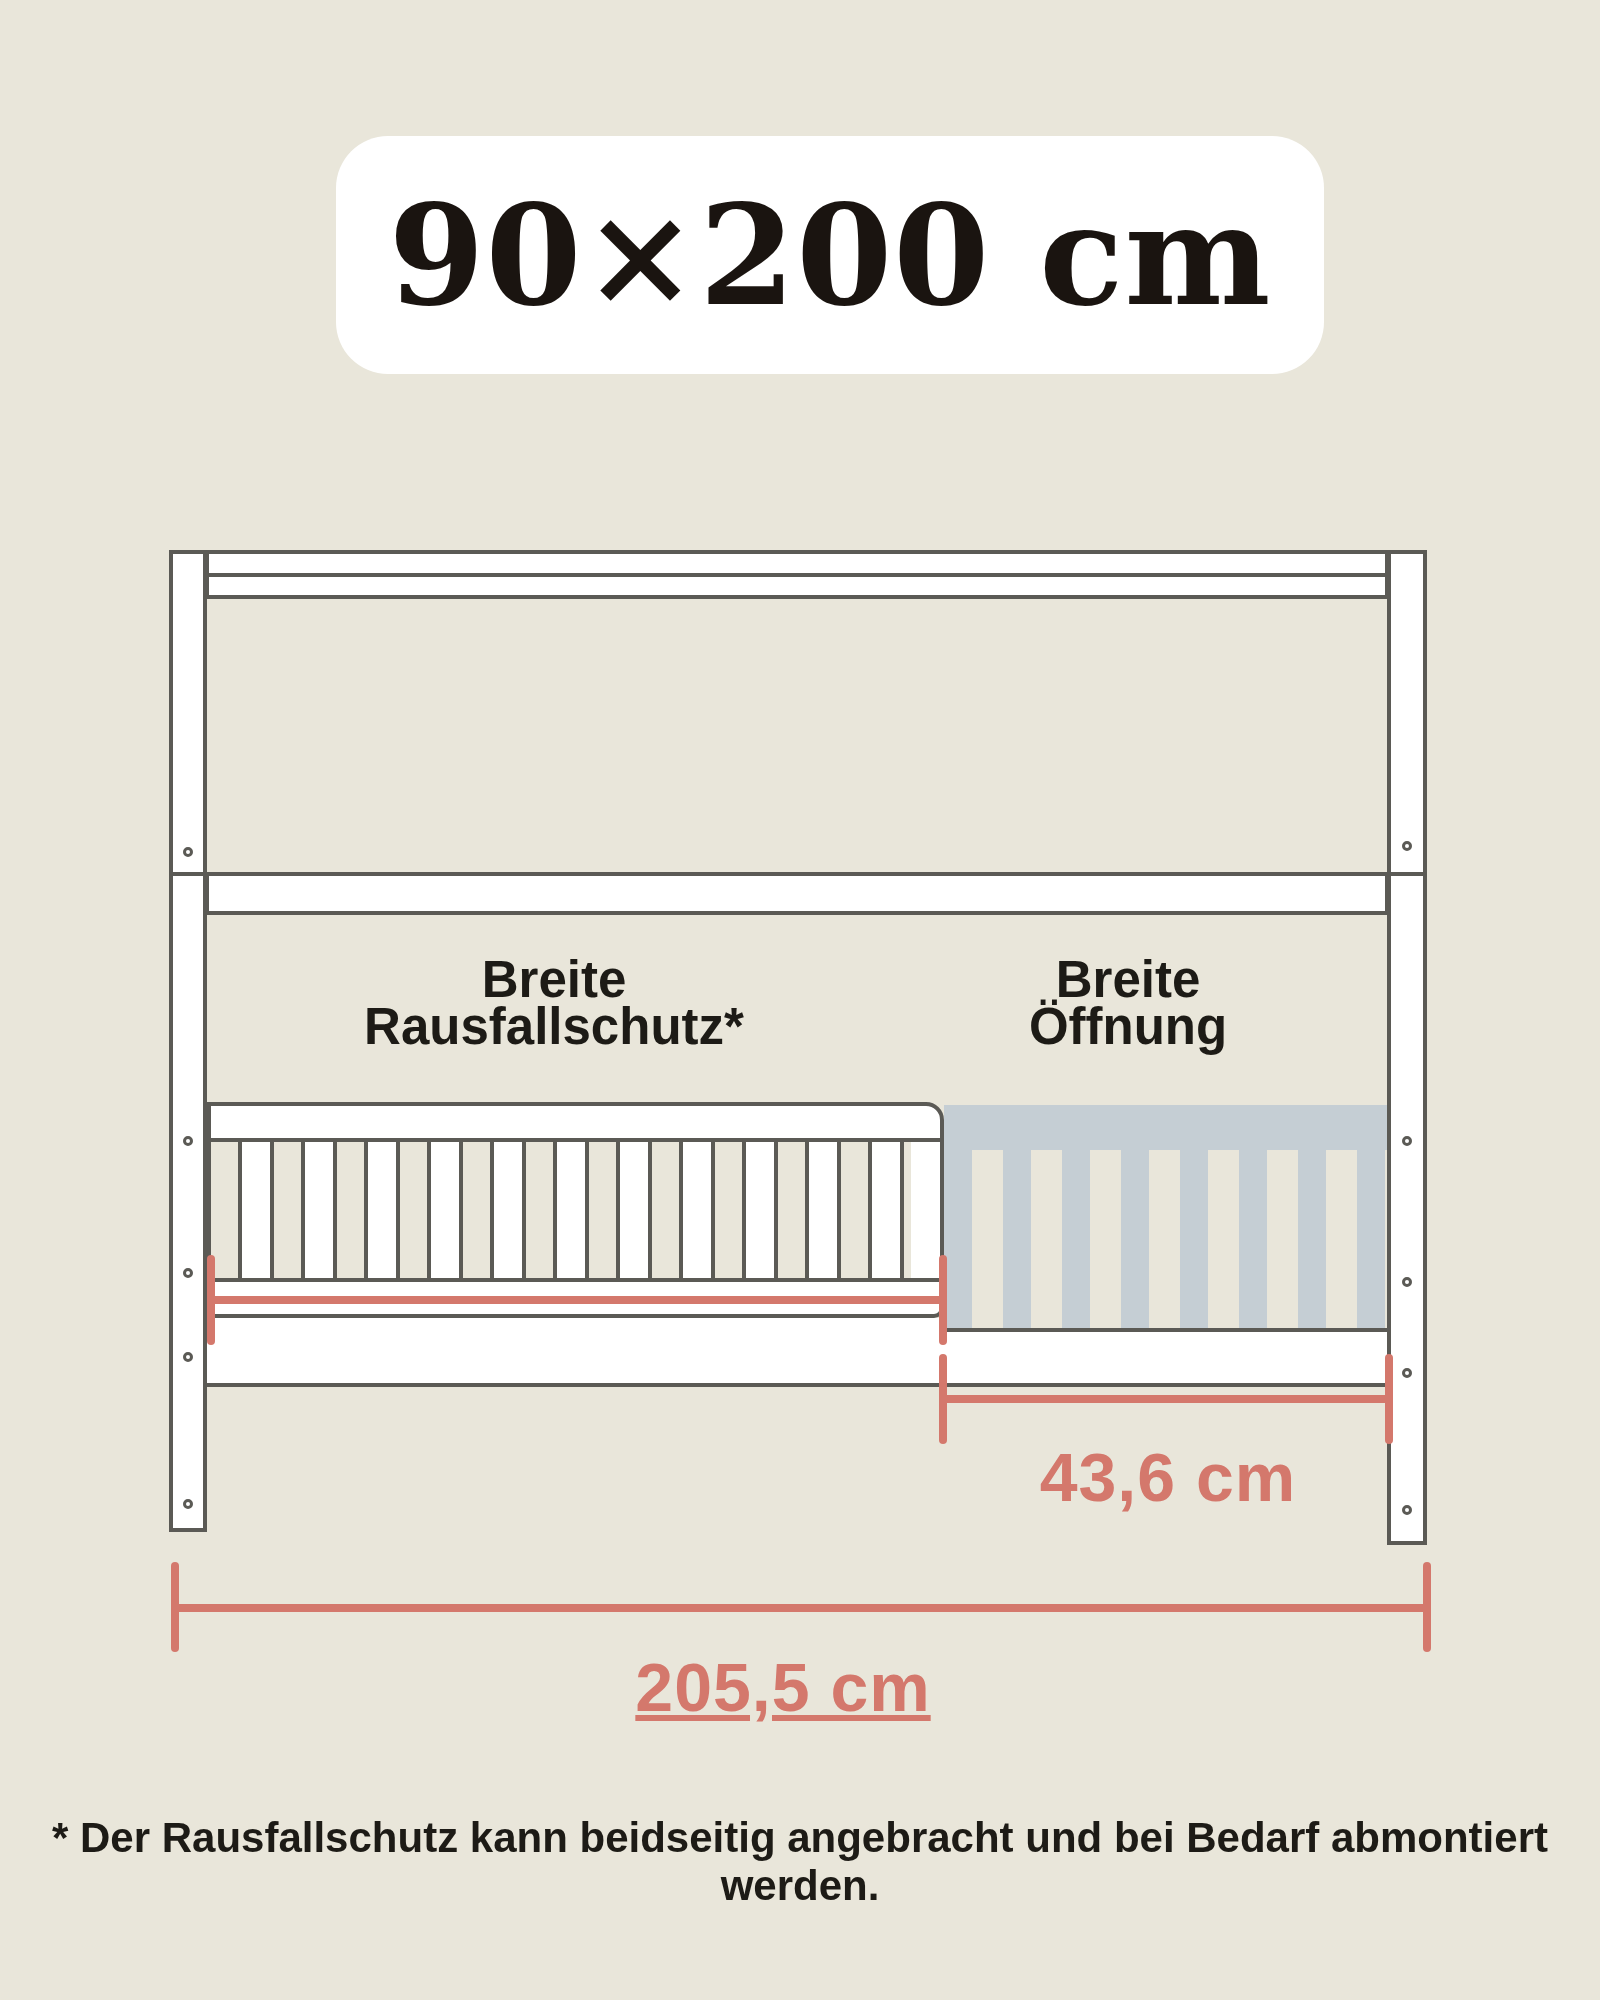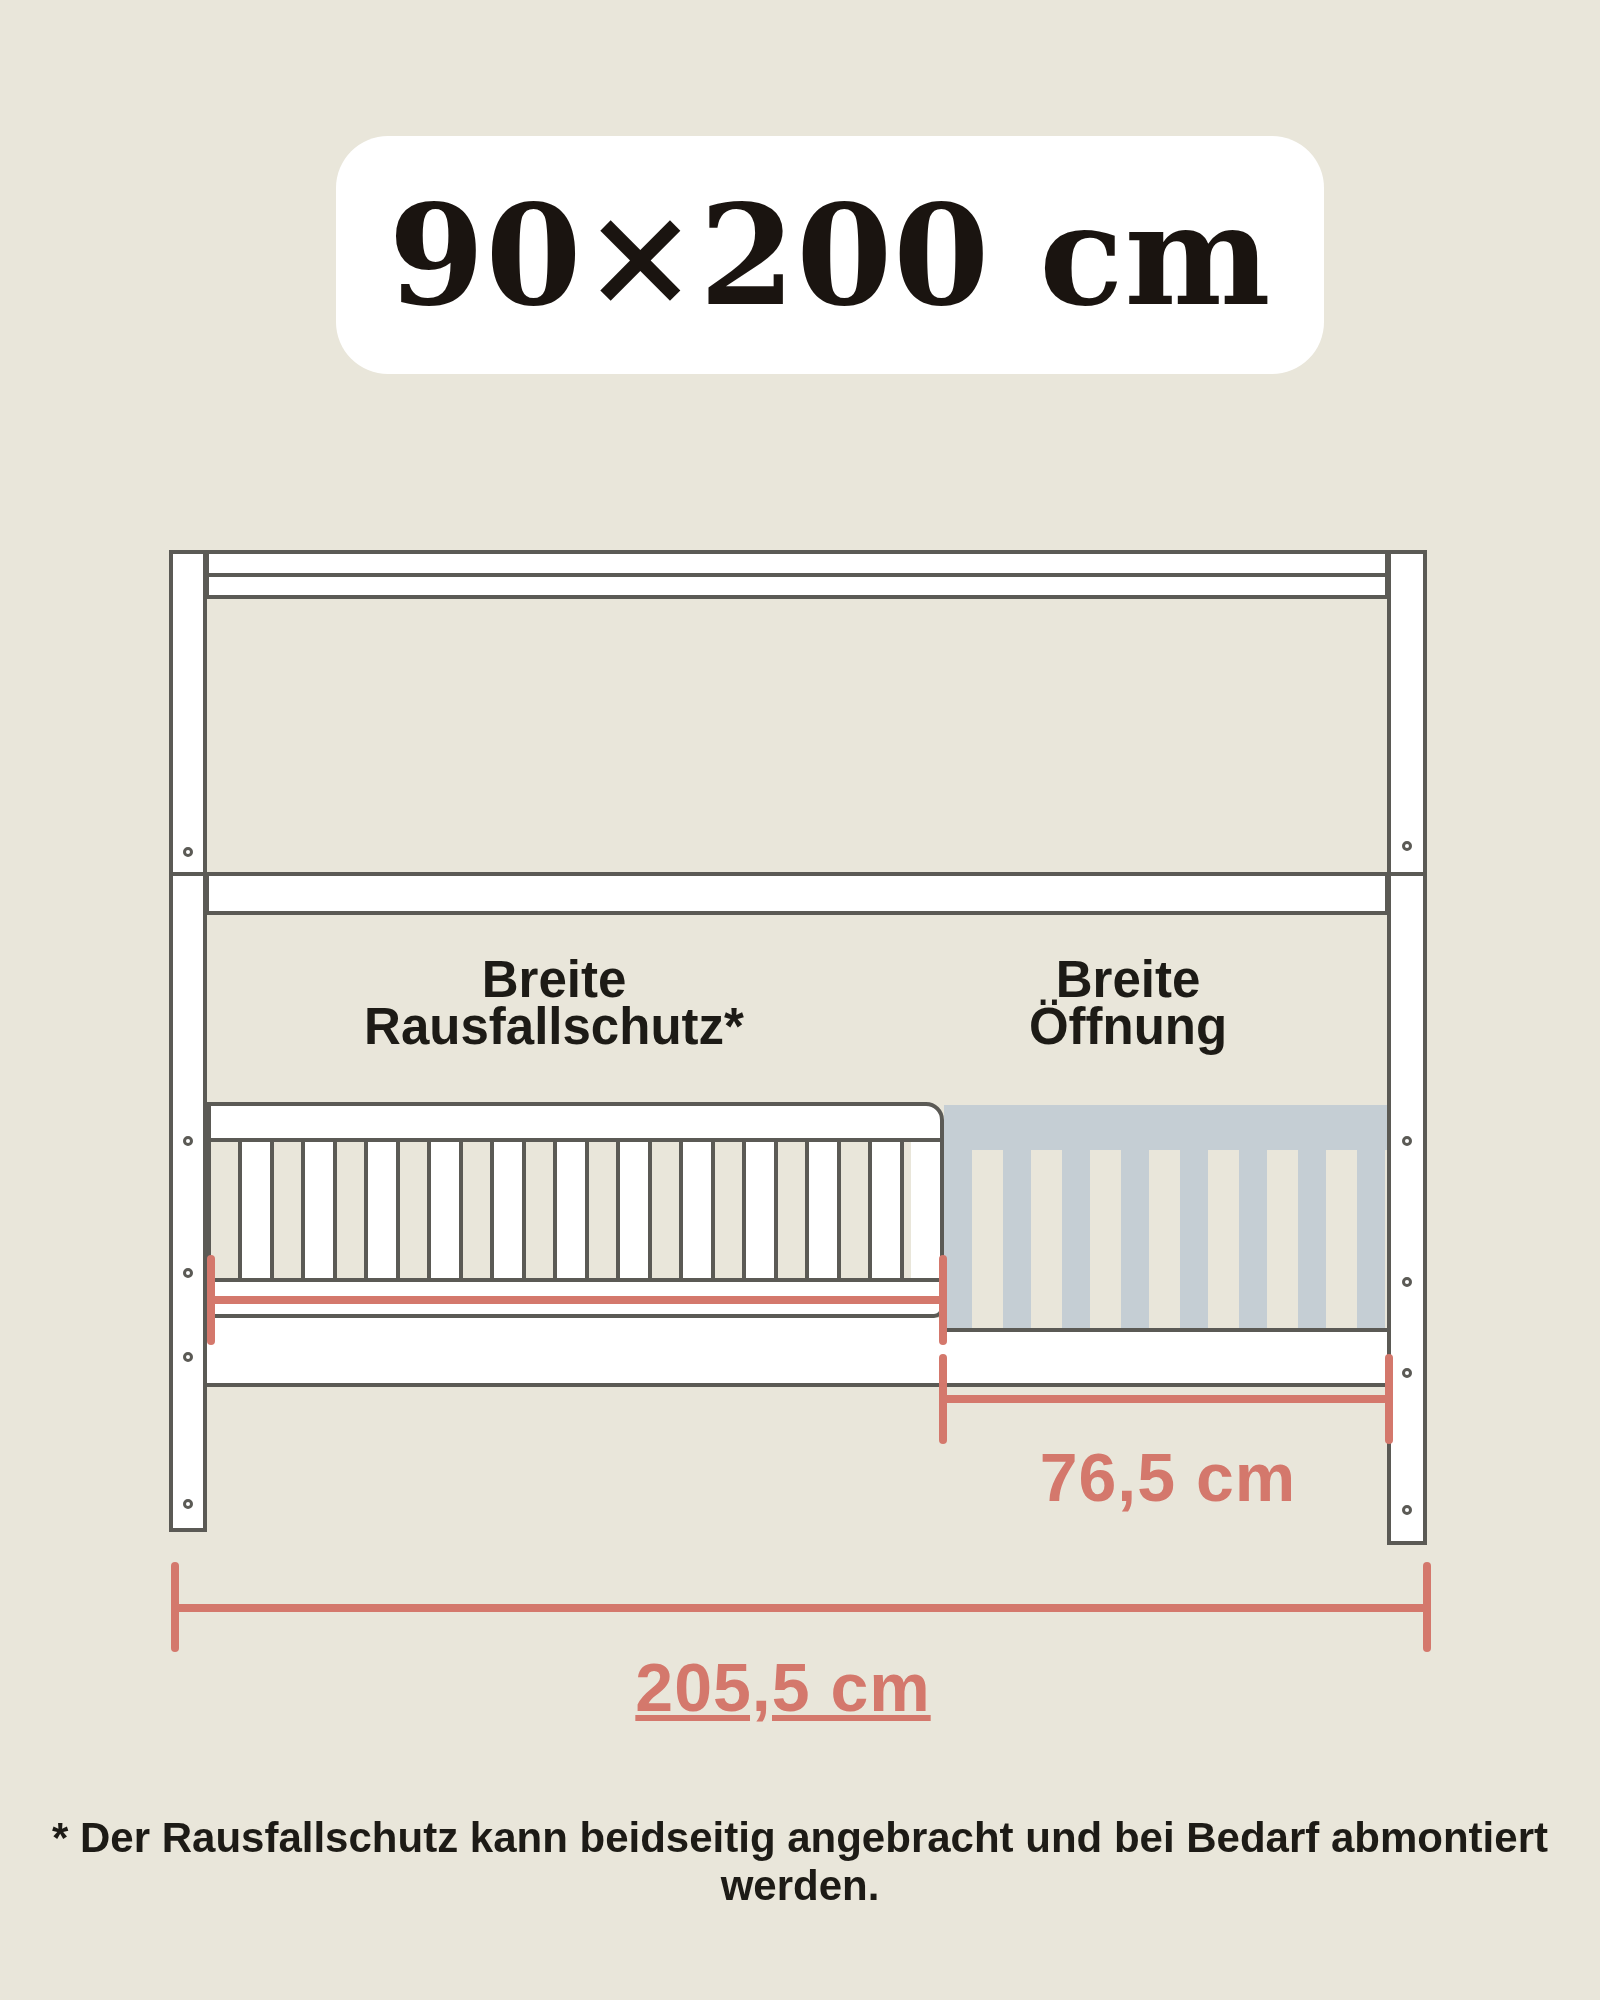--- a/index.html
+++ b/index.html
@@ -121,21 +121,21 @@
     <span>Öffnung</span>
   </div>
 
   <div class="dim-line" style="left:211px;top:1296px;width:732px;height:8px;"></div>
   <div class="dim-tick" style="left:207px;top:1255px;width:8px;height:90px;"></div>
   <div class="dim-tick" style="left:939px;top:1255px;width:8px;height:90px;"></div>
 
   <div class="dim-line" style="left:943px;top:1395px;width:446px;height:8px;"></div>
   <div class="dim-tick" style="left:939px;top:1354px;width:8px;height:90px;"></div>
   <div class="dim-tick" style="left:1385px;top:1354px;width:8px;height:90px;"></div>
-  <div class="dim-label" style="left:968px;top:1438px;">76,5 cm</div>
+  <div class="dim-label" style="left:968px;top:1438px;">43,6 cm</div>
 
   <div class="dim-line" style="left:175px;top:1604px;width:1252px;height:8px;"></div>
   <div class="dim-tick" style="left:171px;top:1562px;width:8px;height:90px;"></div>
   <div class="dim-tick" style="left:1423px;top:1562px;width:8px;height:90px;"></div>
   <div class="dim-label" style="left:583px;top:1648px;text-decoration:underline;">205,5 cm</div>
 
   <div class="footnote">* Der Rausfallschutz kann beidseitig angebracht und bei Bedarf abmontiert werden.</div>
 
 </div>
 

